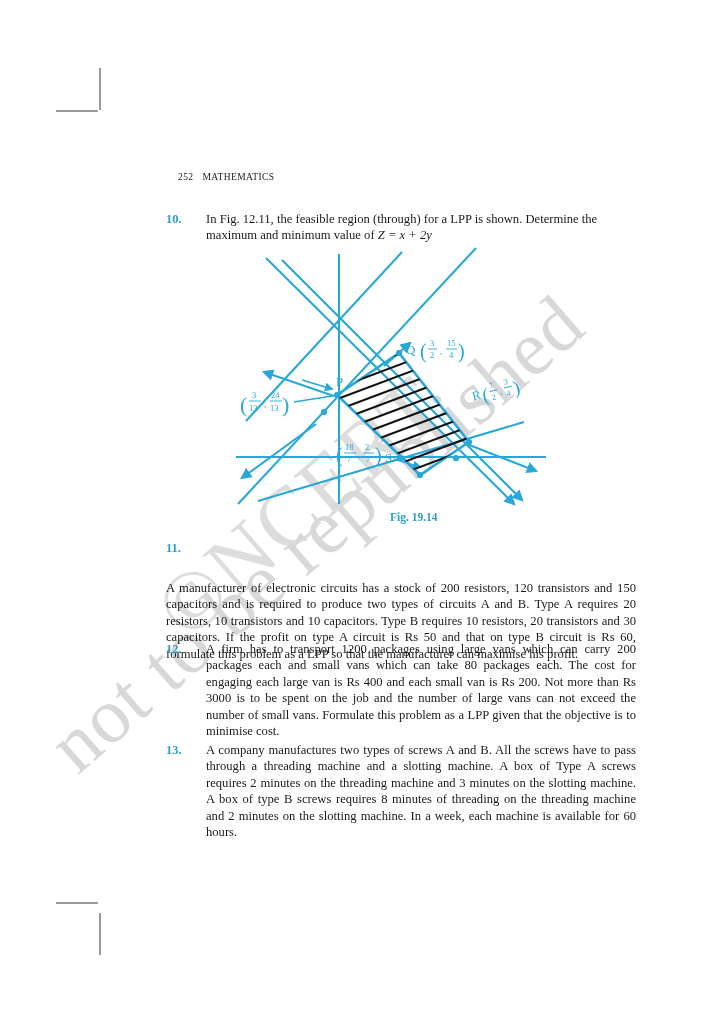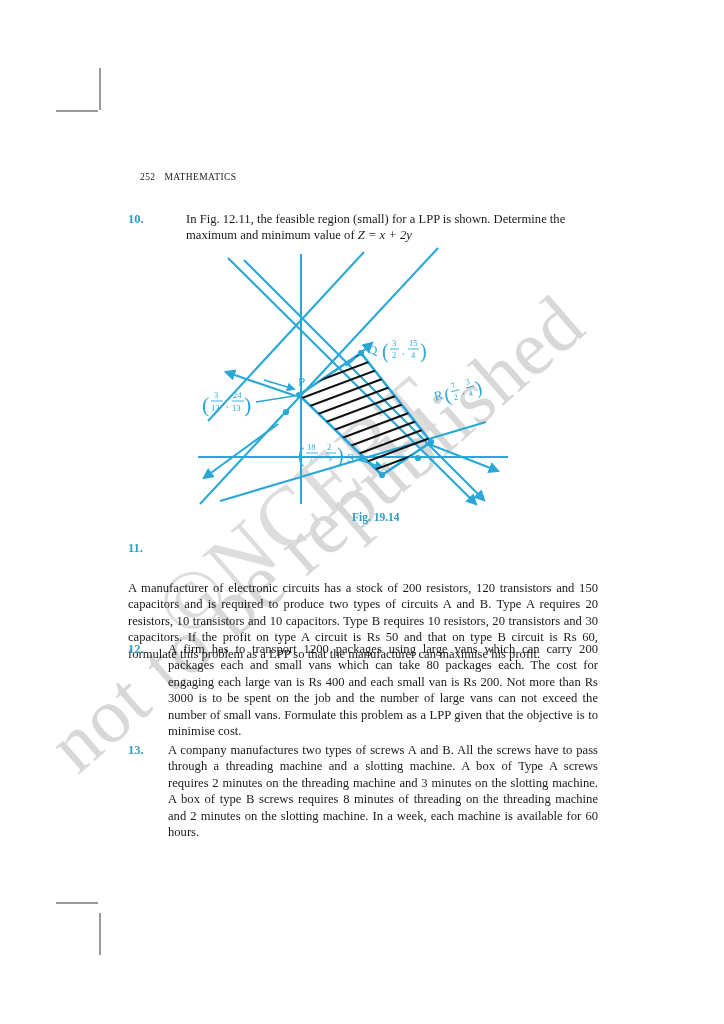--- a/index.html
+++ b/index.html
@@ -54,20 +54,21 @@
     transform: rotate(-41deg);
     transform-origin: left bottom;
     letter-spacing: 2px;
   }
 
   
   .page {
     position: absolute;
     inset: 0;
     z-index: 2;
+    margin-left: 38px;
   }
 
   .running-head {
     position: absolute;
     left: 140px;
     top: 172px;
     font-size: 9.5px;
     letter-spacing: 0.4px;
     color: #1a1a1a;
   }
@@ -129,23 +130,23 @@
 <div class="crop-mark crop-v" style="left:99px;  top:68px;"></div>
 <div class="crop-mark crop-h" style="left:56px;  top:902px;"></div>
 <div class="crop-mark crop-v" style="left:99px;  top:913px;"></div>
 
 <div class="page">
 
   <div class="running-head">
     <span class="pg">252</span><span>MATHEMATICS</span>
   </div>
 
-  <div class="qblock" style="top:211px;gap:18px;">
+  <div class="qblock" style="top:211px;">
     <div class="qnum">10.</div>
-    <div class="qtext nojust"><span>In Fig. 12.11, the feasible region (small) for a LPP is shown. Determine the maximum and minimum value of </span><i>Z = x + 2y</i></div>
+    <div class="qtext nojust"><span>In Fig. 12.11, the feasible region (through) for a LPP is shown. Determine the maximum and minimum value of </span><i>Z = x + 2y</i></div>
   </div>
 
   <div class="figure-wrap">
     <svg width="330" height="265" viewBox="0 0 330 265">
       <defs>
         <marker id="arw" viewBox="0 0 10 10" refX="8" refY="5" markerWidth="5.5" markerHeight="5.5" orient="auto-start-reverse">
           <path d="M 0 0 L 10 5 L 0 10 z" fill="#29a8d8"></path>
         </marker>
         <clipPath id="quadClip">
           <polygon points="113,149 175,107 245,196 196,229"></polygon>

